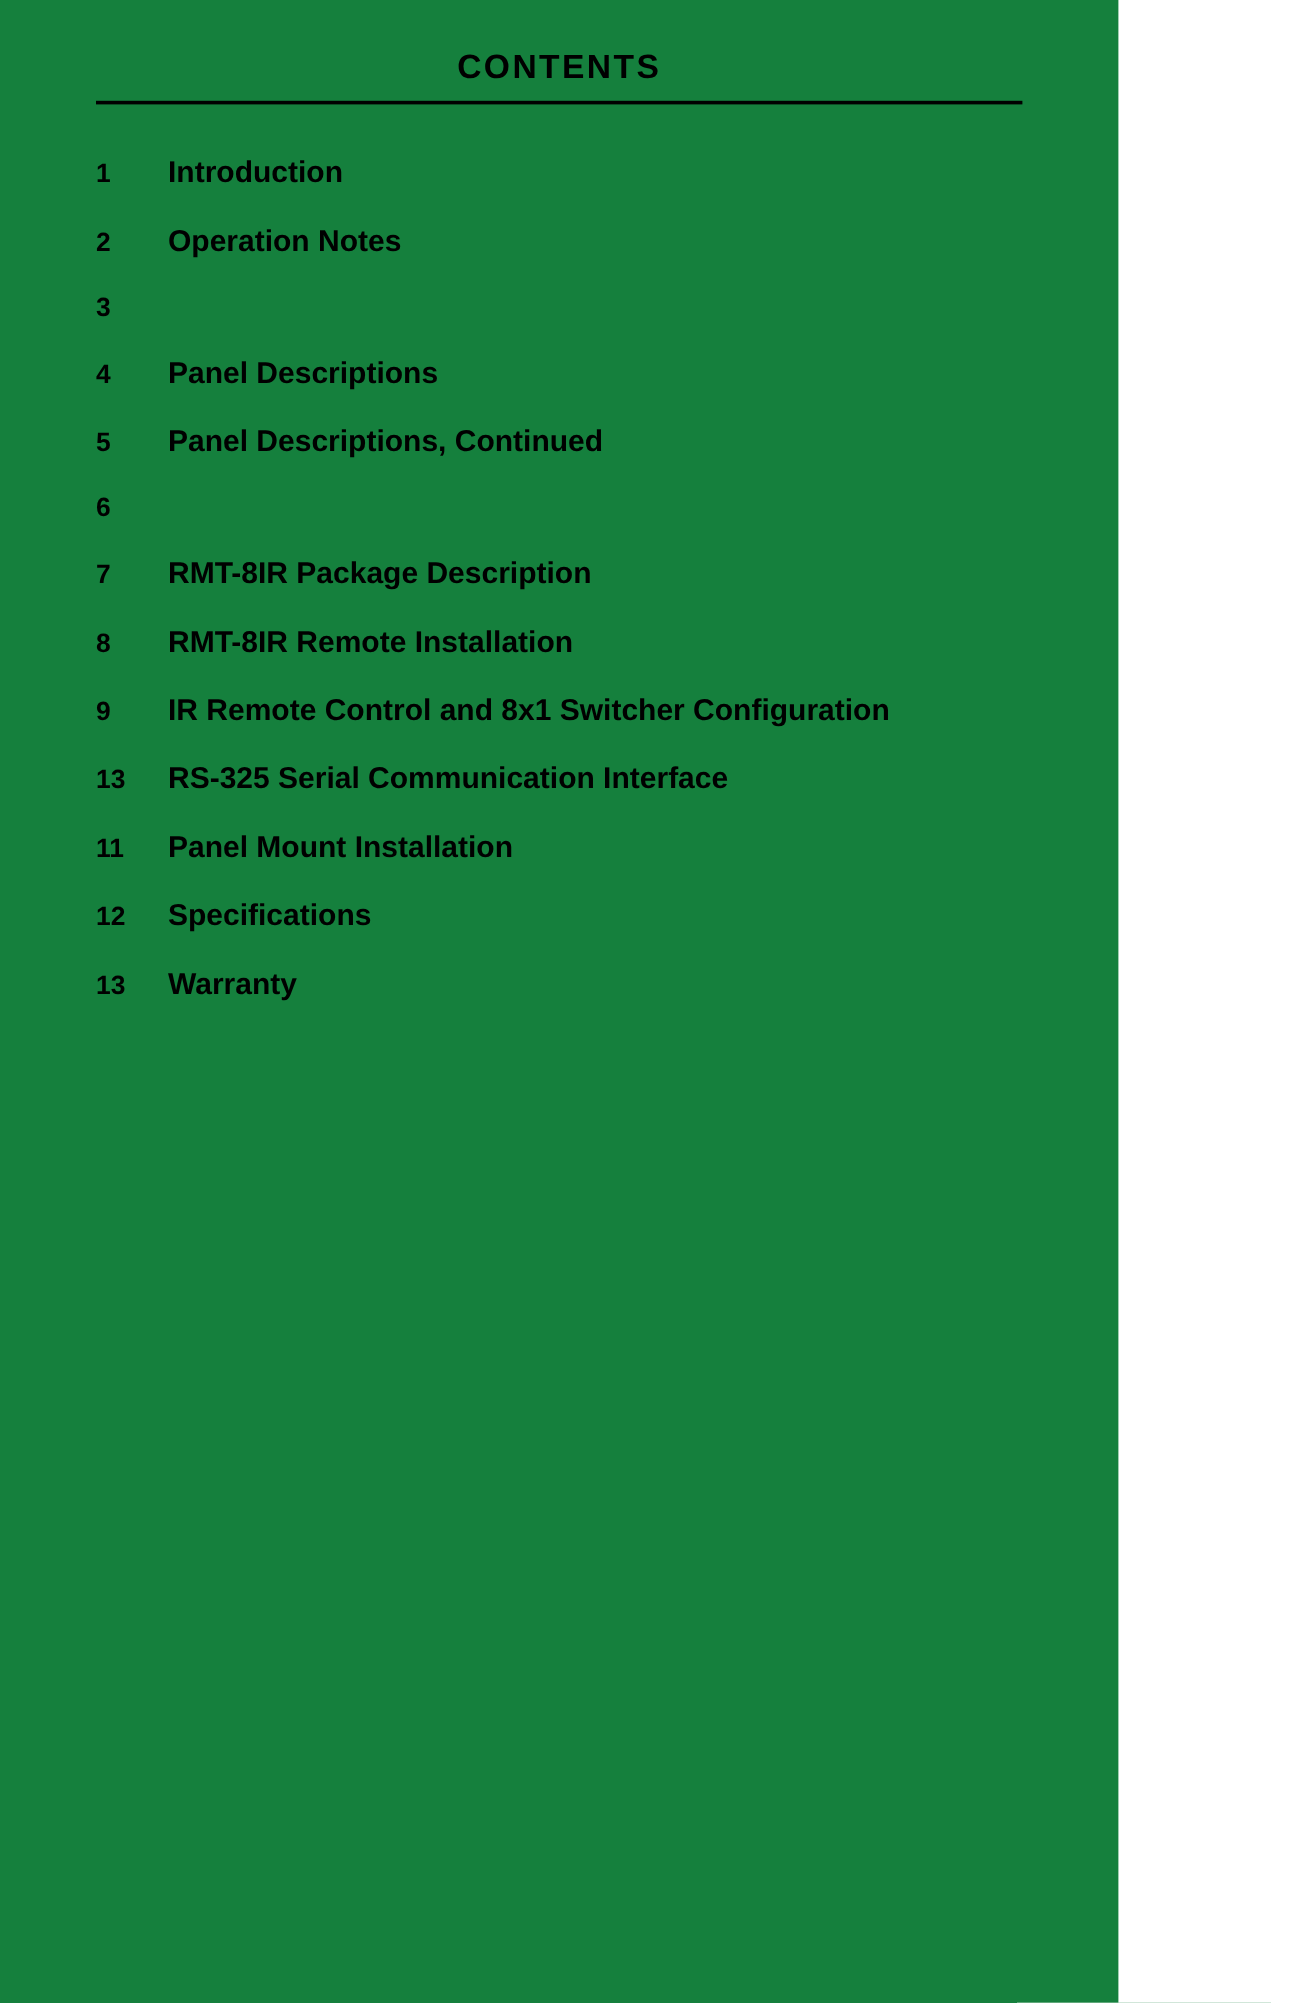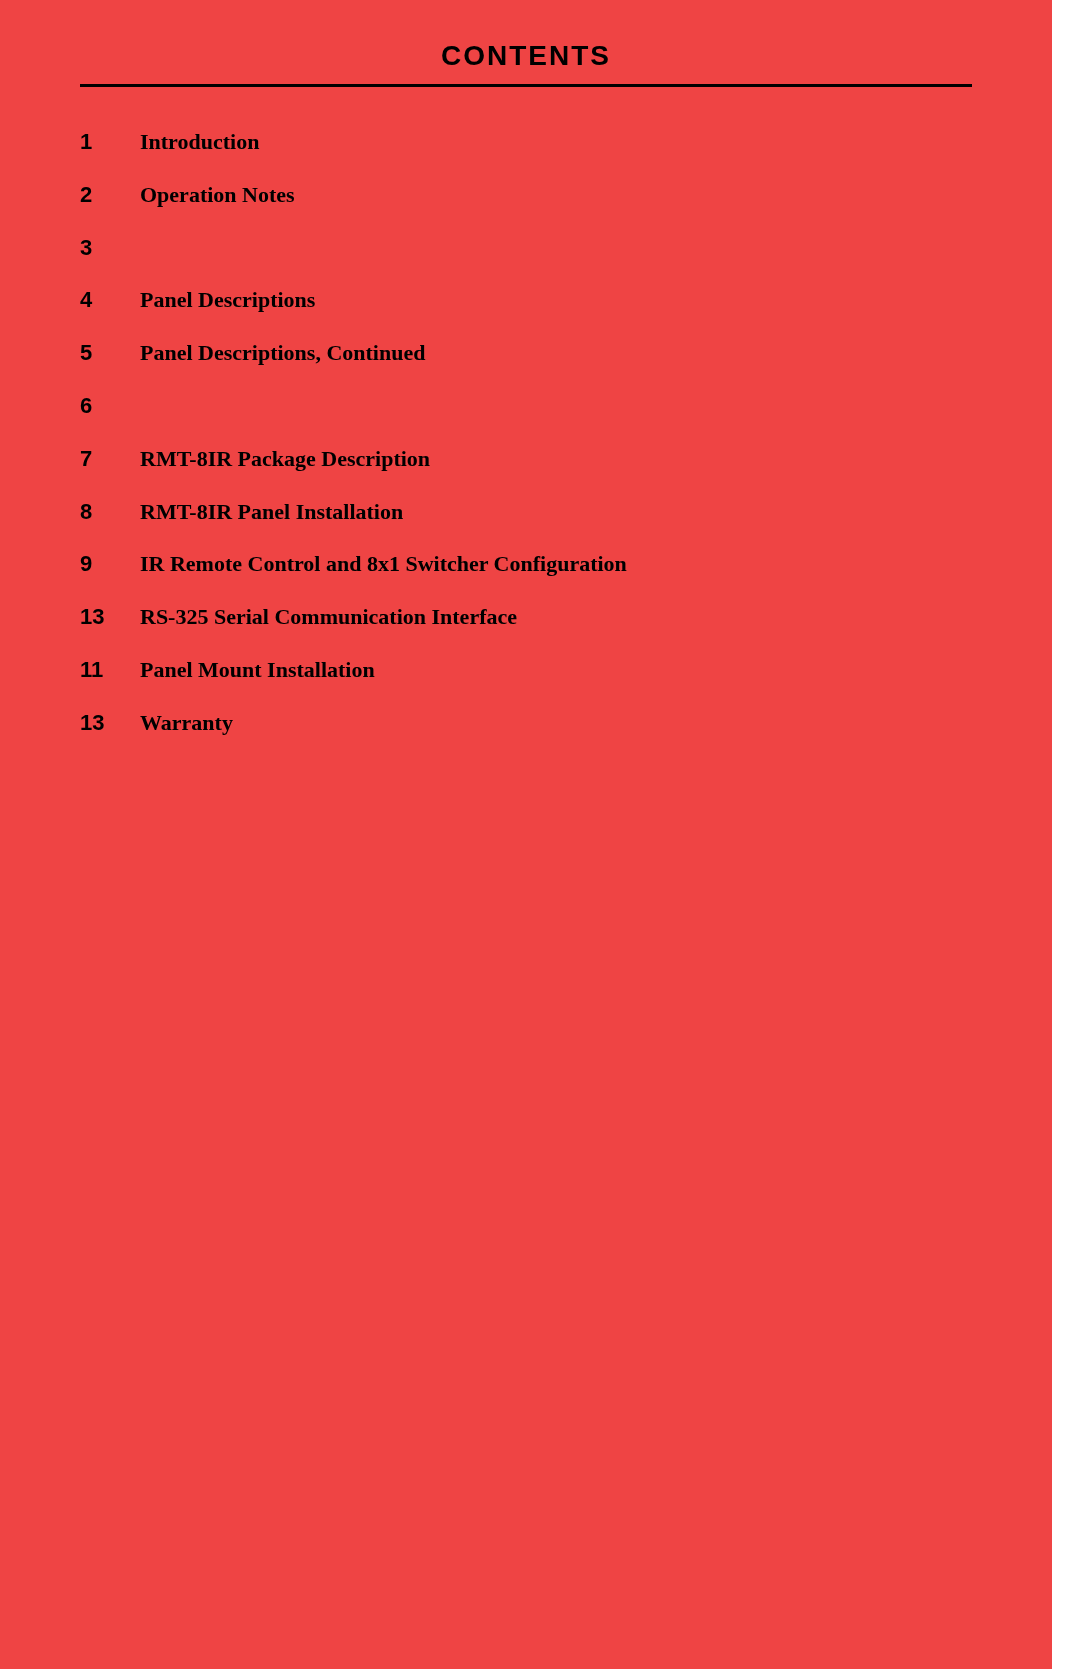--- a/index.html
+++ b/index.html
@@ -10,23 +10,23 @@
 
     body {
       width: 1080px;
       min-height: 1669px;
       background: #ffffff;
       font-family: Arial, Helvetica, sans-serif;
       color: #000000;
     }
 
     .page-container {
-      width: 1052px;
+      width: 932px;
       min-height: 1669px;
-      background: #ef4444;
+      background: #15803d;
       padding: 0;
     }
 
     .header-section {
       padding: 40px 80px 0 80px;
     }
 
     .page-title {
       text-align: center;
       font-size: 28px;
@@ -54,24 +54,23 @@
 
     .toc-number {
       min-width: 60px;
       font-size: 22px;
       font-weight: bold;
       color: #000000;
       flex-shrink: 0;
     }
 
     .toc-label {
-      font-size: 22px;
+      font-size: 25px;
       font-weight: bold;
       color: #000000;
-      font-family: Liberation Serif, serif;
     }
   </style>
 </head>
 <body>
 
 <div class="page-container">
   <div class="header-section">
     <h1 class="page-title">CONTENTS</h1>
   </div>
 
@@ -98,32 +97,36 @@
       </div>
       <div class="toc-item">
         <span class="toc-number">6</span>
       </div>
       <div class="toc-item">
         <span class="toc-number">7</span>
         <span class="toc-label">RMT-8IR Package Description</span>
       </div>
       <div class="toc-item">
         <span class="toc-number">8</span>
-        <span class="toc-label">RMT-8IR Panel Installation</span>
+        <span class="toc-label">RMT-8IR Remote Installation</span>
       </div>
       <div class="toc-item">
         <span class="toc-number">9</span>
         <span class="toc-label">IR Remote Control and 8x1 Switcher Configuration</span>
       </div>
       <div class="toc-item">
         <span class="toc-number">13</span>
         <span class="toc-label">RS-325 Serial Communication Interface</span>
       </div>
       <div class="toc-item">
         <span class="toc-number">11</span>
         <span class="toc-label">Panel Mount Installation</span>
       </div>
       <div class="toc-item">
+        <span class="toc-number">12</span>
+        <span class="toc-label">Specifications</span>
+      </div>
+      <div class="toc-item">
         <span class="toc-number">13</span>
         <span class="toc-label">Warranty</span>
       </div>
     </div>
 </div>
 
 </body></html>

